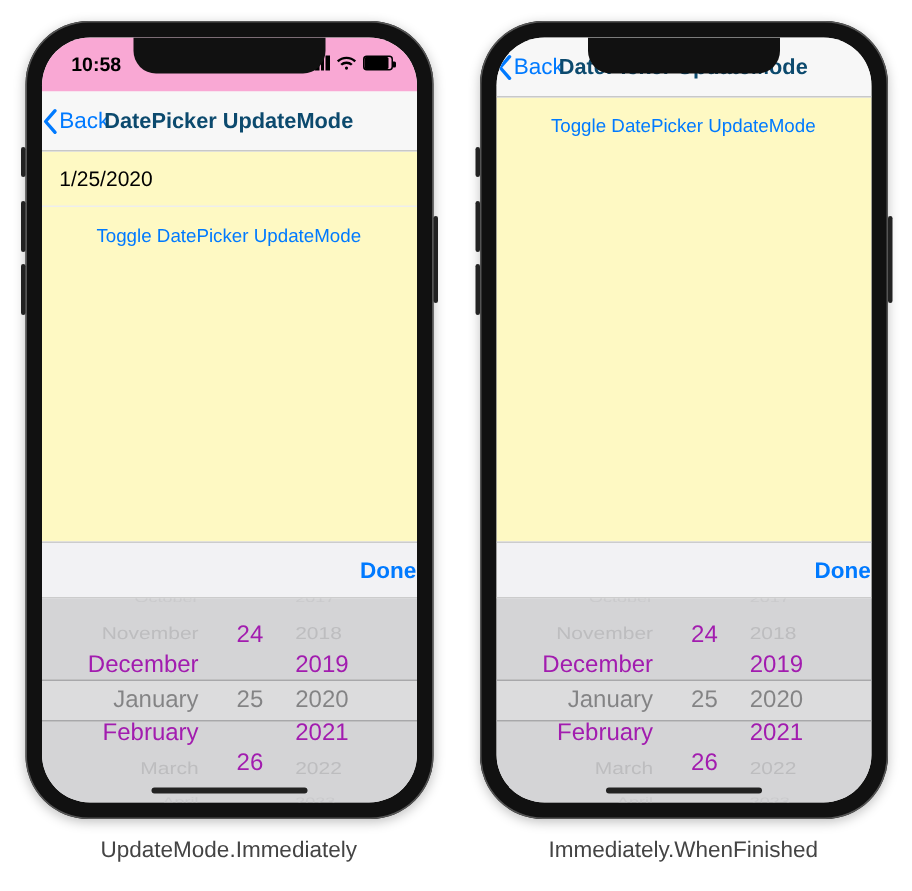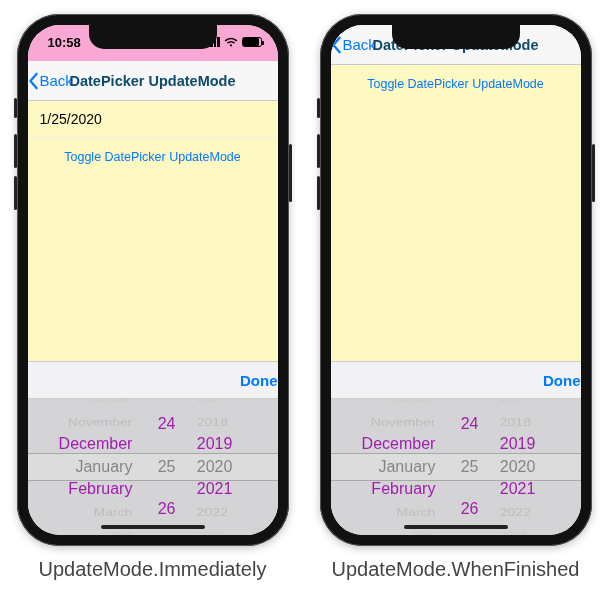--- a/index.html
+++ b/index.html
@@ -16,21 +16,21 @@
     padding: 14px 6px 0 6px;
     gap: 10px;
   }
   .col {
     display: flex;
     flex-direction: column;
     align-items: center;
   }
   .caption {
     margin-top: 12px;
-    font-size: 20px;
+    font-size: 15px;
     color: #444;
     font-weight: 400;
   }
   
   .phone {
     width: 272px;
     height: 532px;
     background: #111;
     border-radius: 42px;
     padding: 11px;
@@ -330,16 +330,16 @@
               <div class="prow sel">2020</div>
               <div class="prow">2021</div>
               <div class="prow far">2022</div>
               <div class="prow vfar">2023</div>
             </div>
           </div>
         </div>
 
       </div>
     </div>
-    <div class="caption">UpdateMode.WhenFinished</div>
+    <div class="caption">Immediately.WhenFinished</div>
   </div>
 
 </div>
 
 </body></html>

